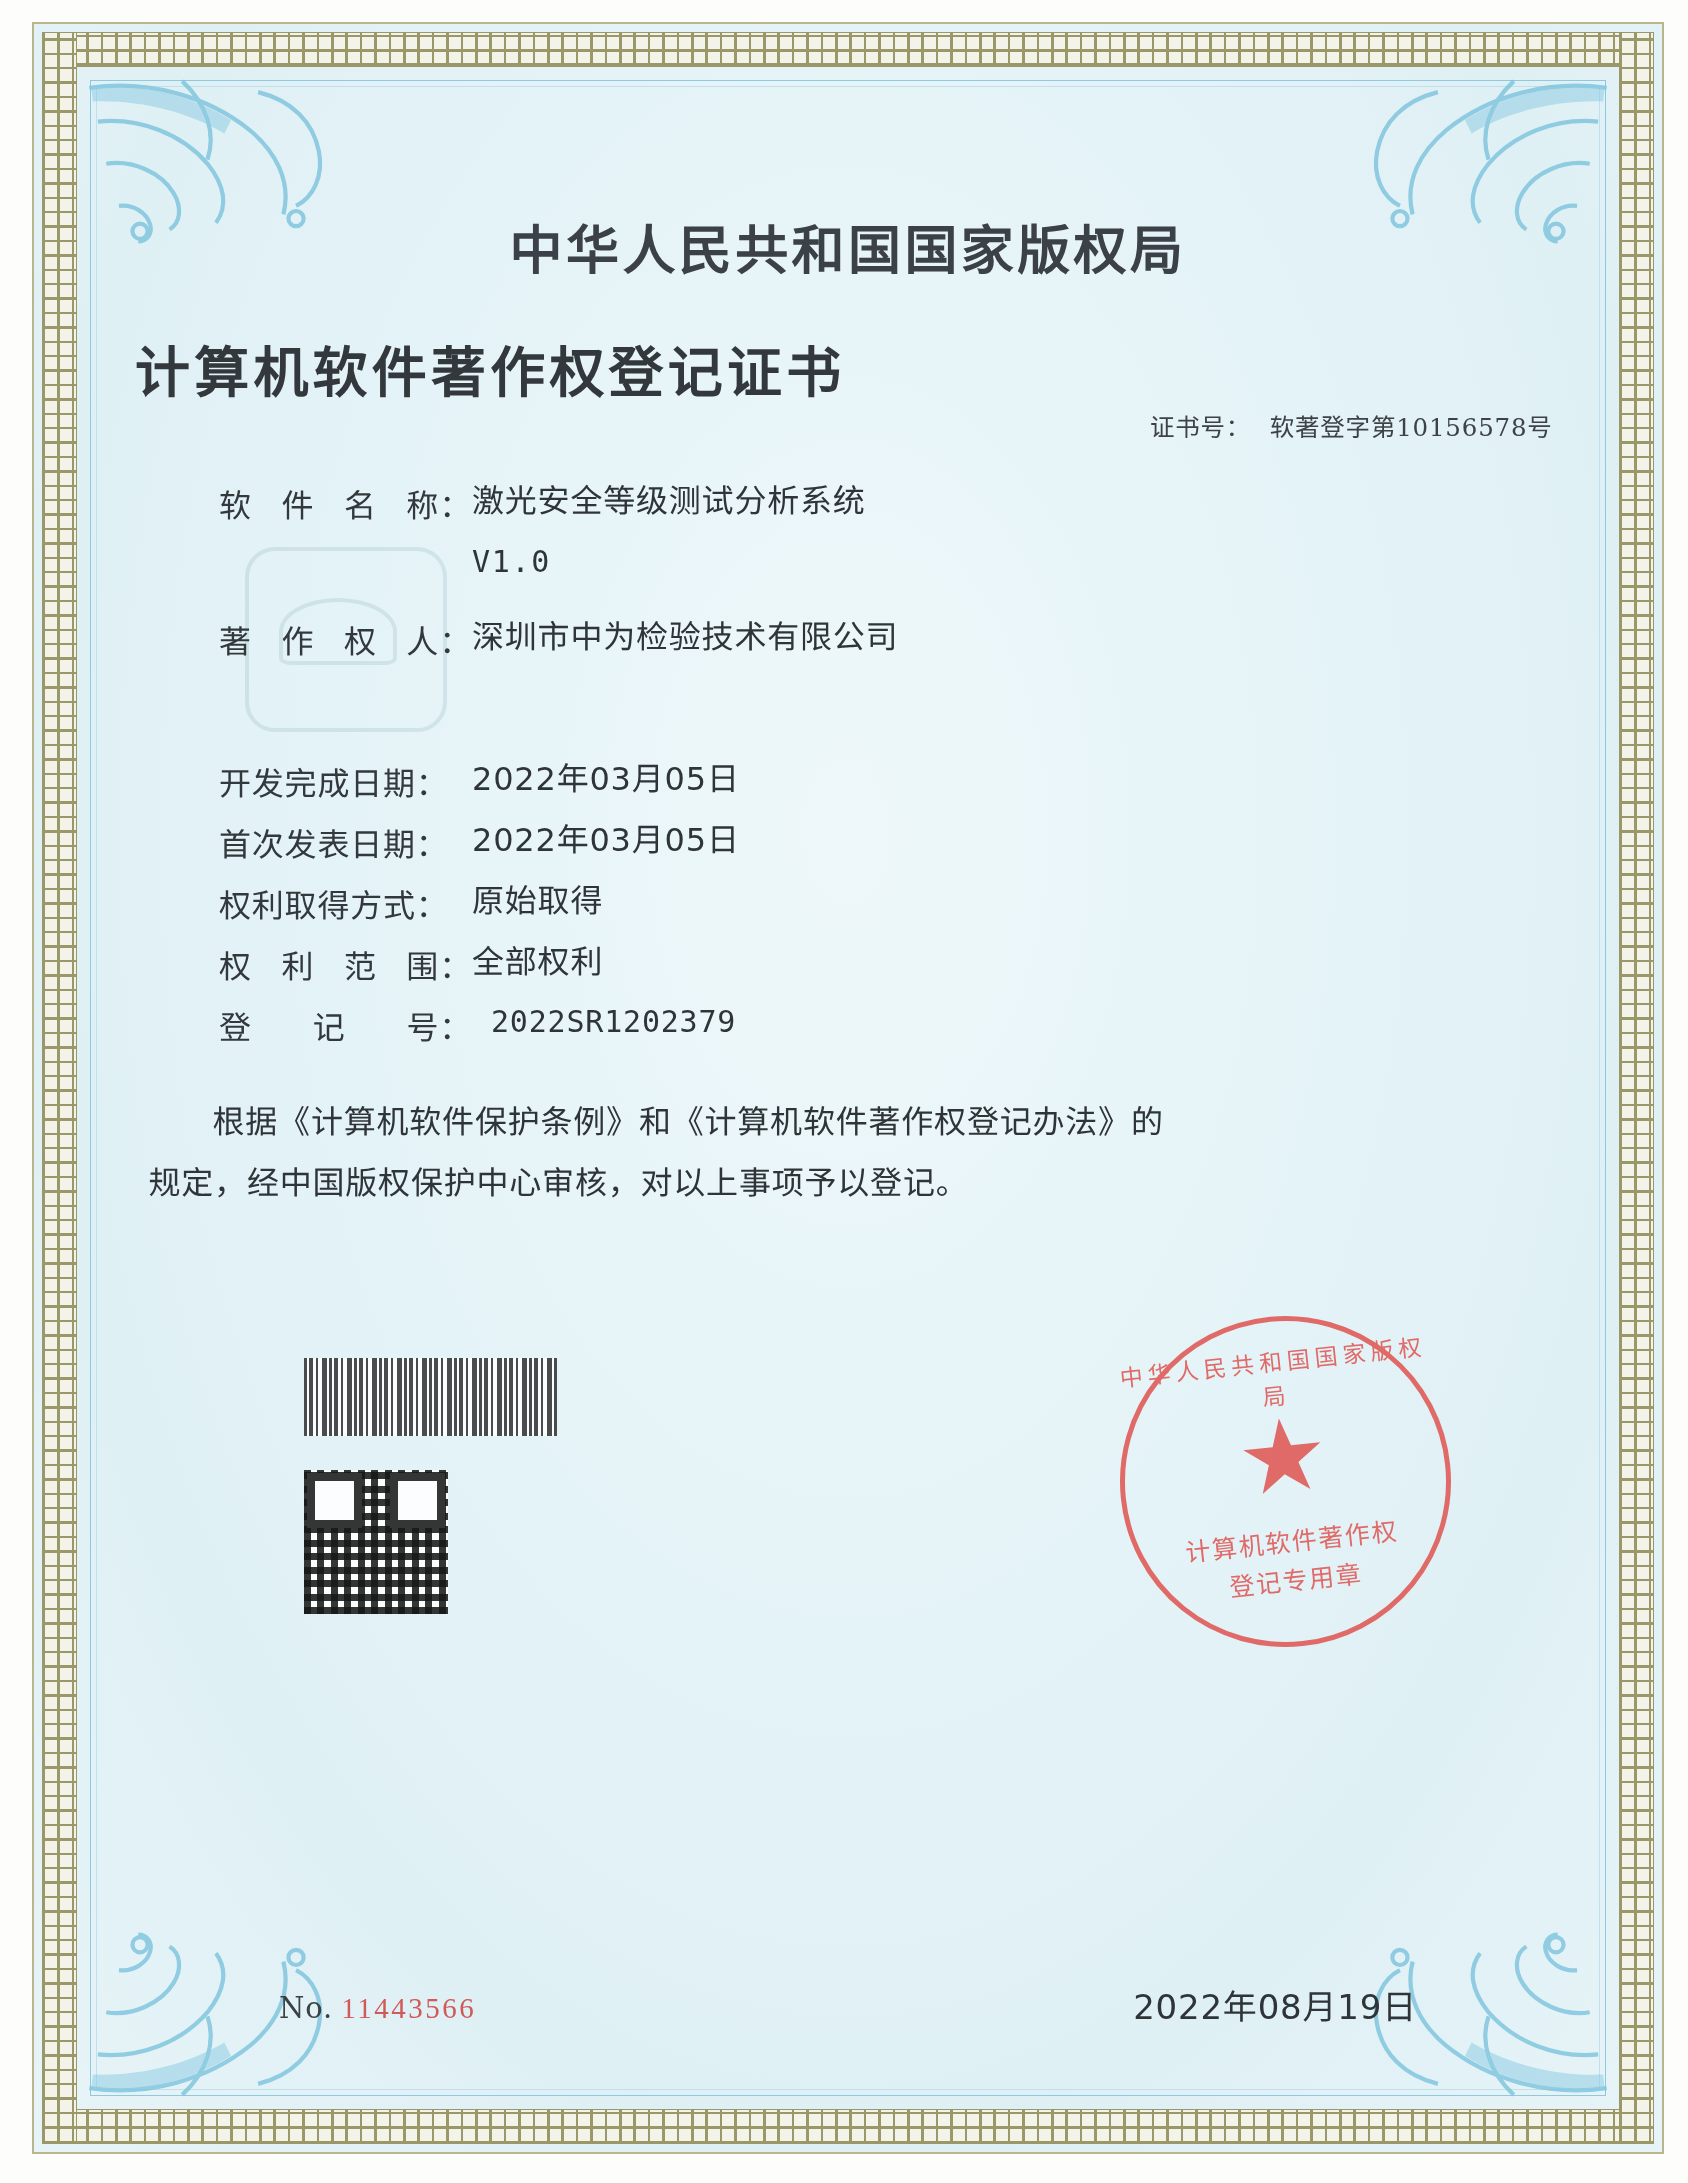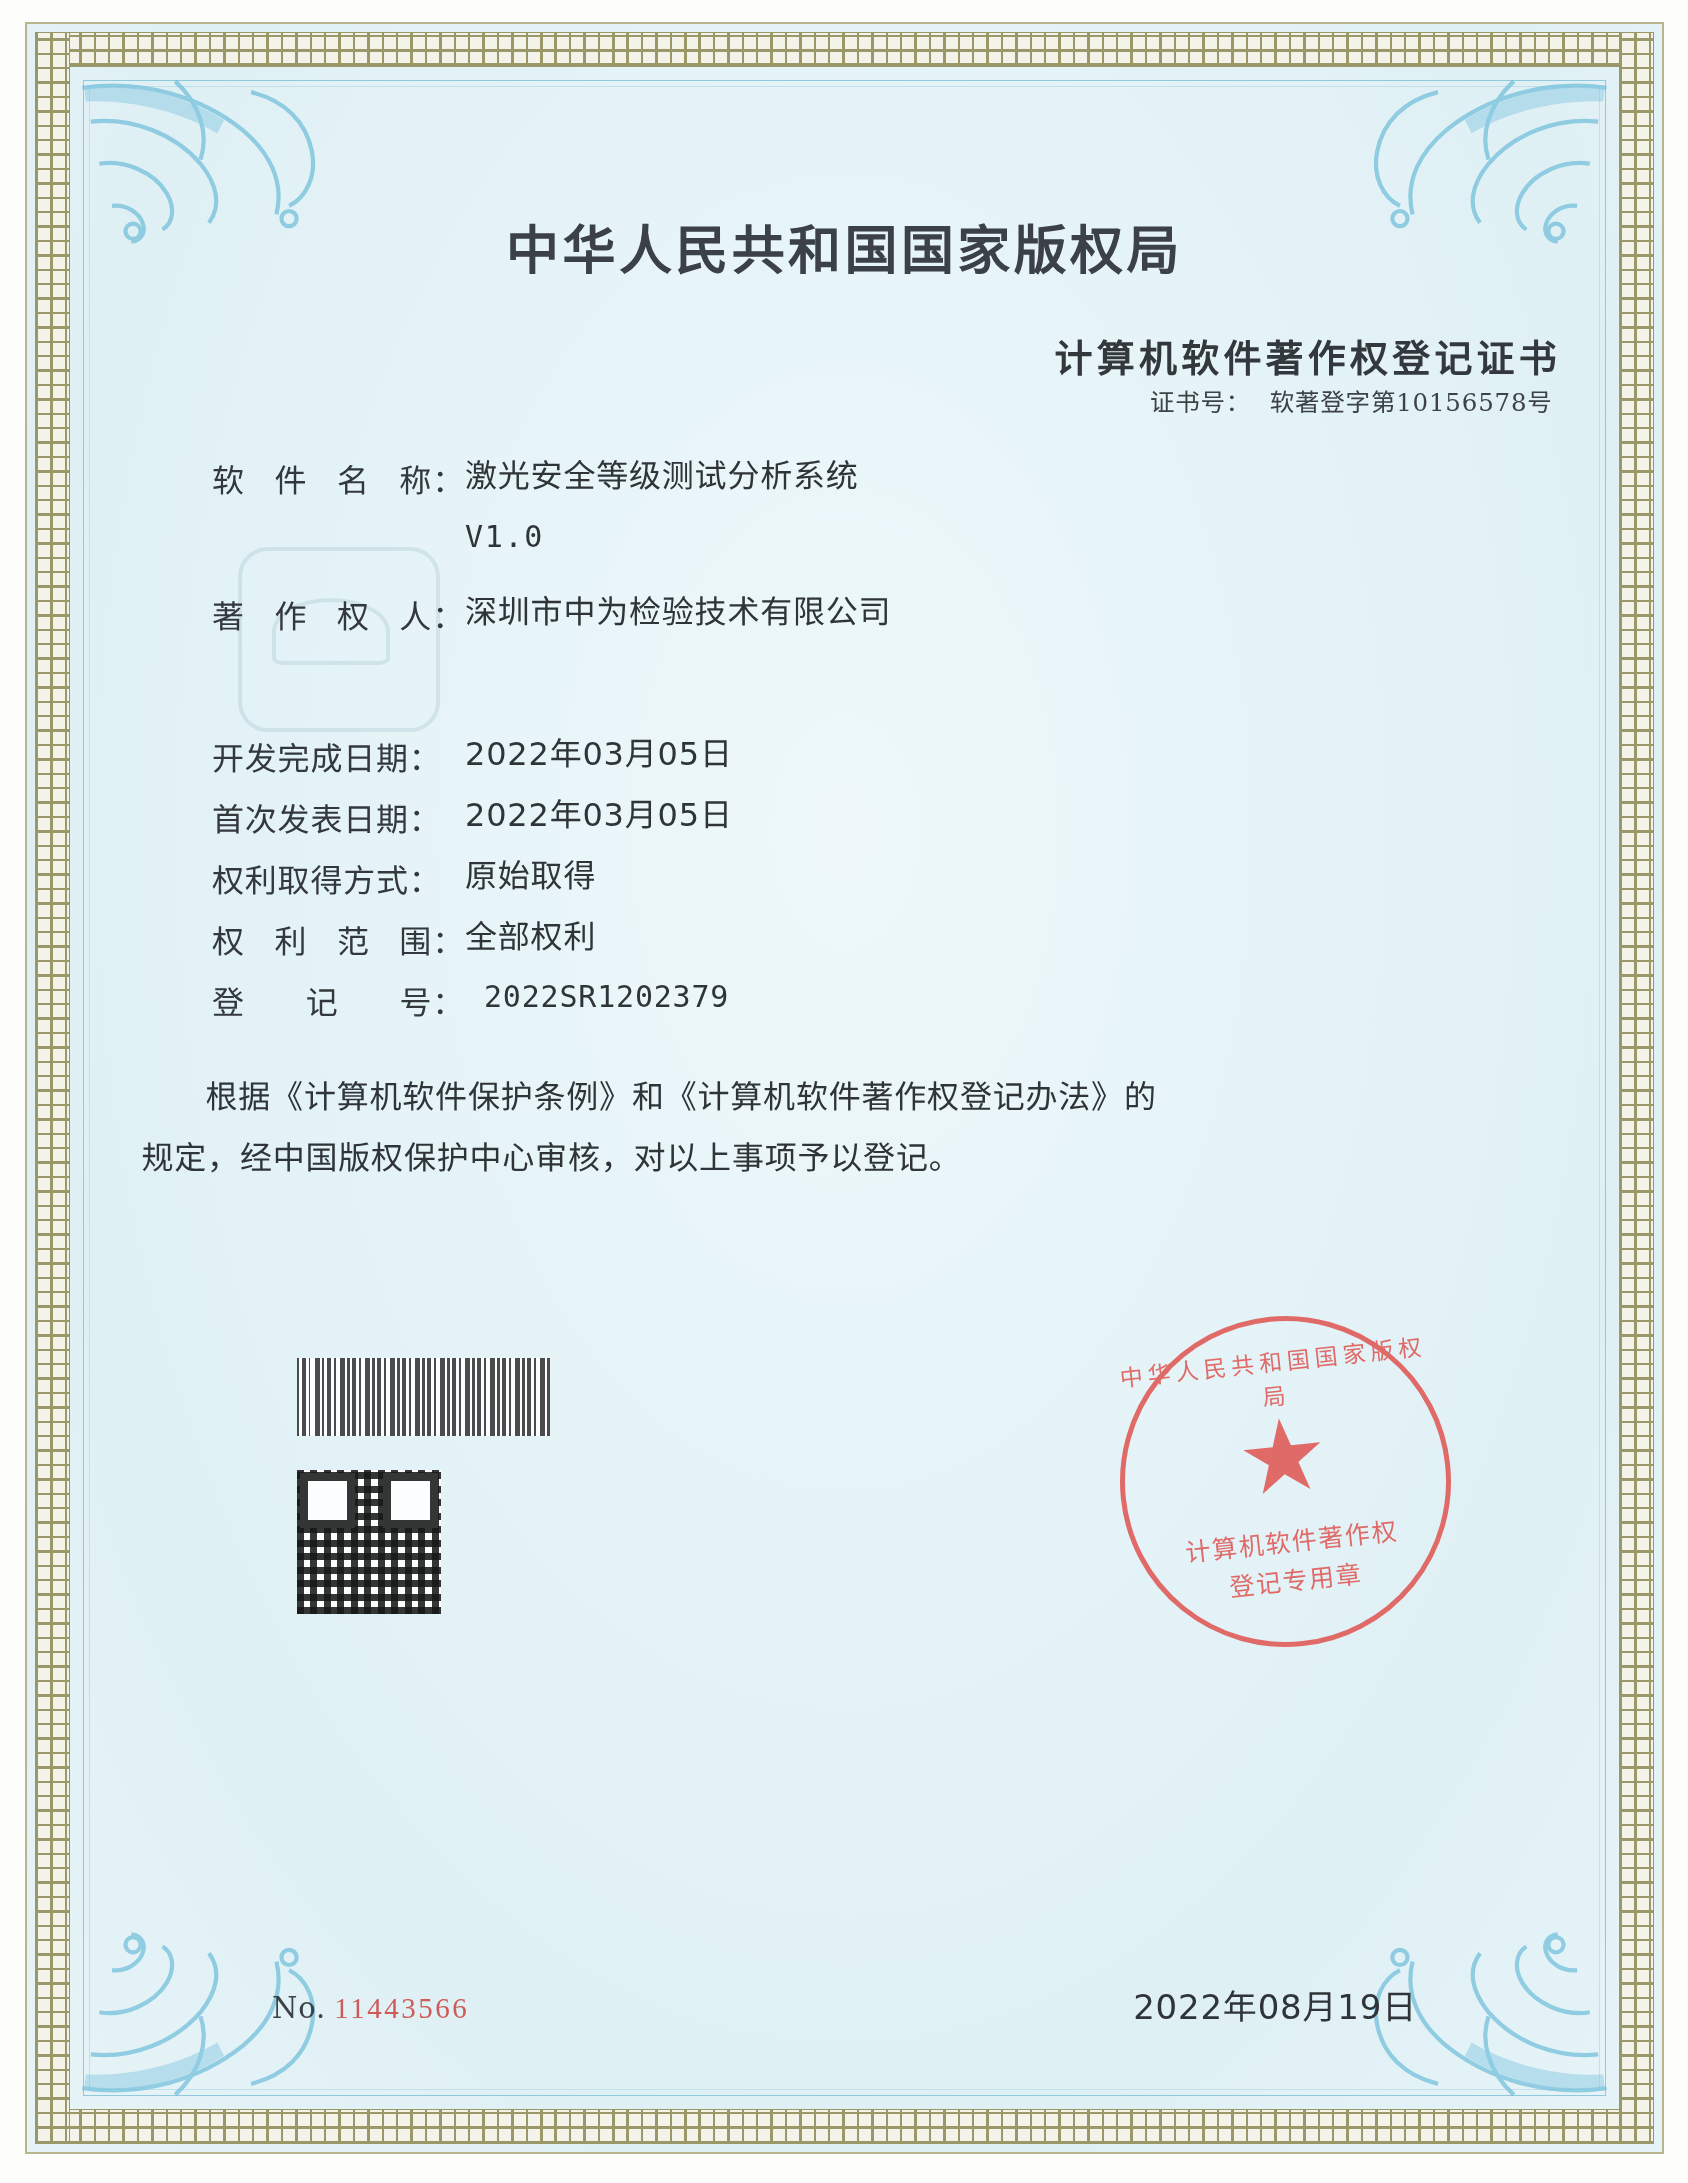--- a/index.html
+++ b/index.html
@@ -14,21 +14,21 @@
     overflow: hidden;
   }
 
   
   .page {
     position: relative;
     width: 1689px;
     height: 2183px;
     background: #fdfdfb;
     box-sizing: border-box;
-    padding: 22px 25px 29px 25px;
+    padding: 22px 25px 29px 32px;
   }
 
   .cert {
     position: relative;
     width: 100%;
     height: 100%;
     box-sizing: border-box;
     background:
       radial-gradient(ellipse at 50% 38%, #eef8fa 0%, #e4f3f7 45%, #dff0f5 70%, #e7f4f7 100%);
     border: 2.5px solid #b9b58c;
@@ -92,24 +92,24 @@
   .org-title {
     text-align: center;
     font-family: "DejaVu Serif", "Liberation Serif", serif;
     font-weight: bold;
     font-size: 53px;
     letter-spacing: 3.4px;
     color: #3b4146;
     margin-top: 91px;
   }
   .cert-title {
-    text-align: right;
+    text-align: left;
     font-family: "DejaVu Serif", "Liberation Serif", serif;
     font-weight: bold;
-    font-size: 38px;
+    font-size: 55px;
     letter-spacing: 4.2px;
     color: #33383d;
     margin-top: 44px;
   }
 
   .cert-no {
     text-align: right;
     font-family: "DejaVu Serif", "Liberation Serif", serif;
     font-size: 24.5px;
     color: #3d4247;

